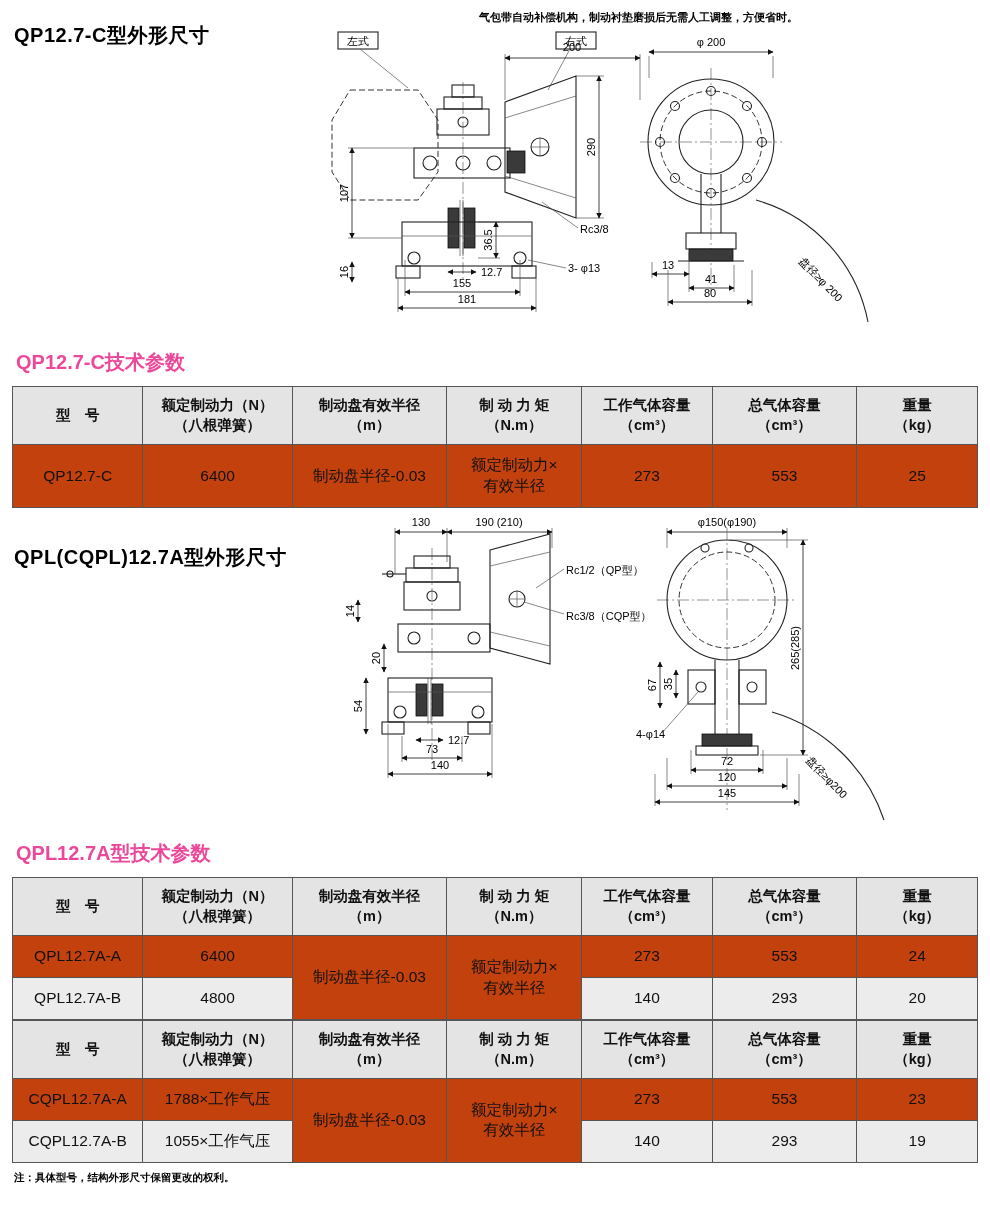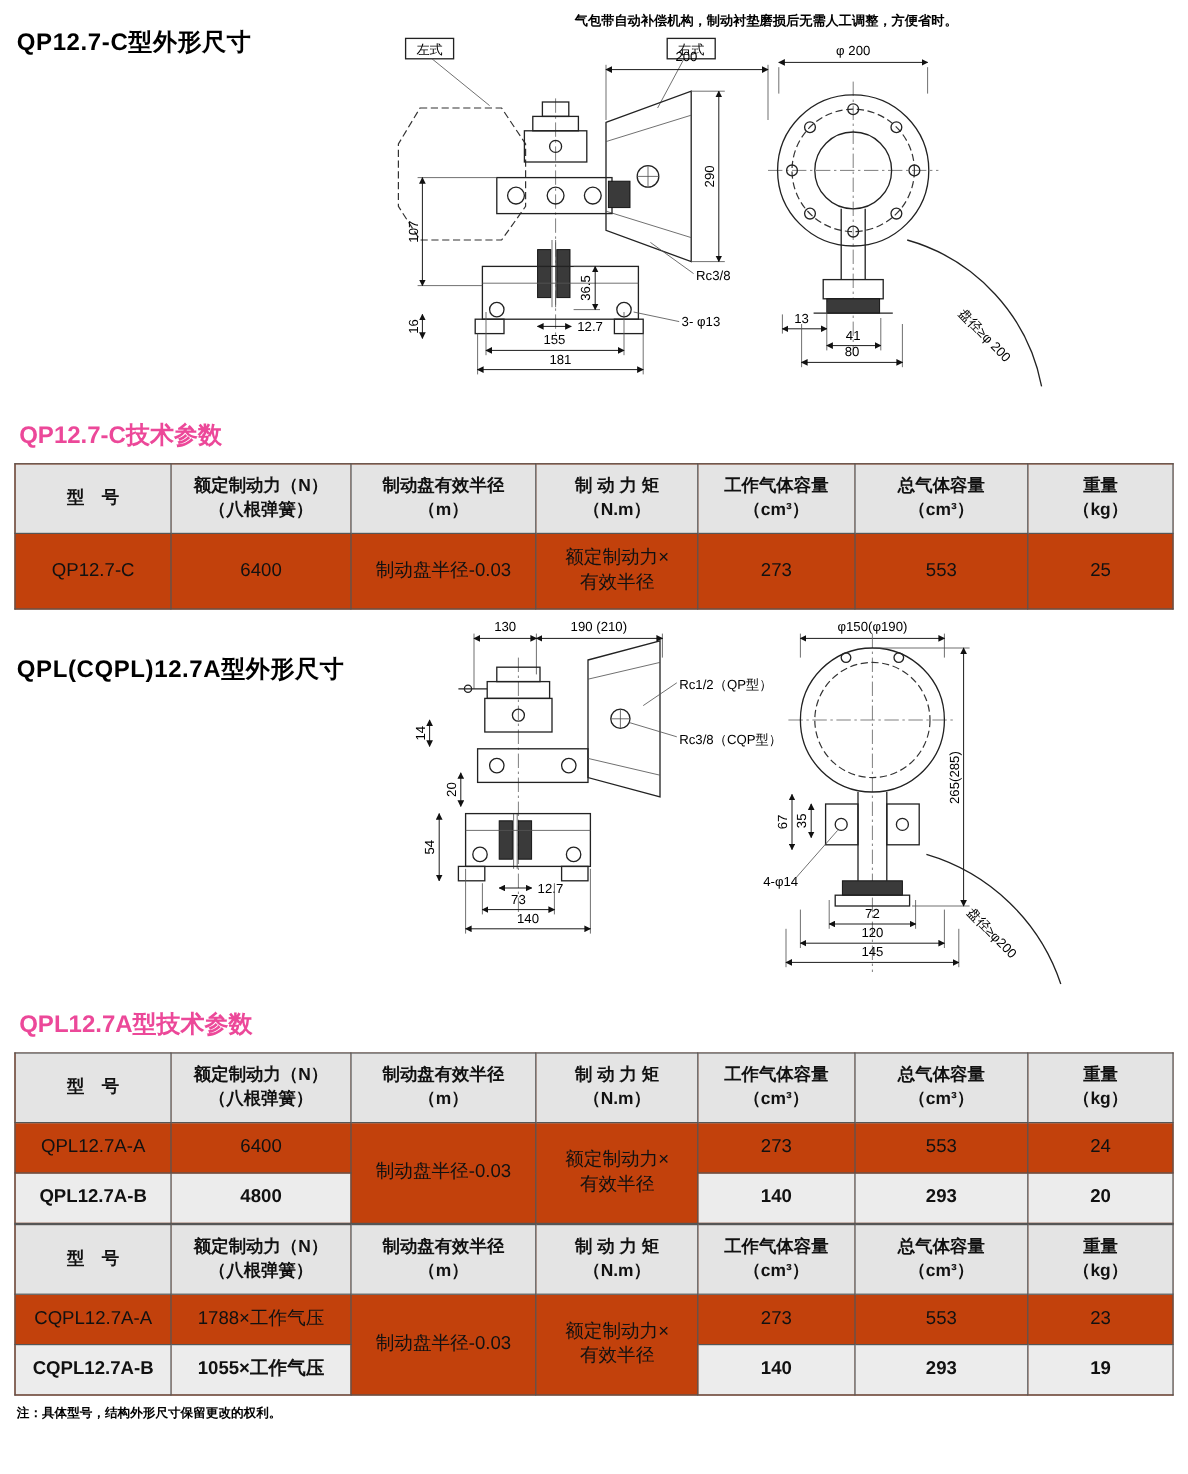--- a/index.html
+++ b/index.html
@@ -43,21 +43,21 @@
     border: 1px solid #555; text-align: center; vertical-align: middle;
     white-space: pre-line; line-height: 1.35;
   }
   table.spec th {
     background: #e4e4e4; font-size: 14.5px; font-weight: bold; padding: 9px 4px;
     height: 56px;
   }
   table.spec td { font-size: 15.5px; padding: 10px 4px; }
   .t1 td { height: 52px; }
   .t23 td { height: 41px; padding: 7px 4px; }
-  tr.alt td { background: #ececec; font-weight: bold; }
+  tr.alt td { background: #ececec; }
   td.model { font-size: 15px; }
   .footnote { margin: 8px 0 0 14px; font-size: 10.5px; font-weight: bold; color: #000; }
 </style>
 </head>
 <body>
 
 <div>
 
   <div class="draw-wrap wrap1">
     <div class="top-note">气包带自动补偿机构，制动衬垫磨损后无需人工调整，方便省时。</div>

